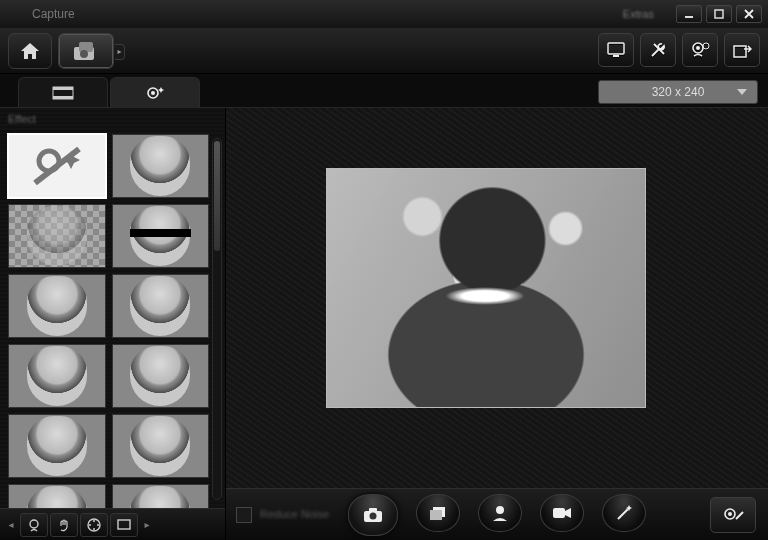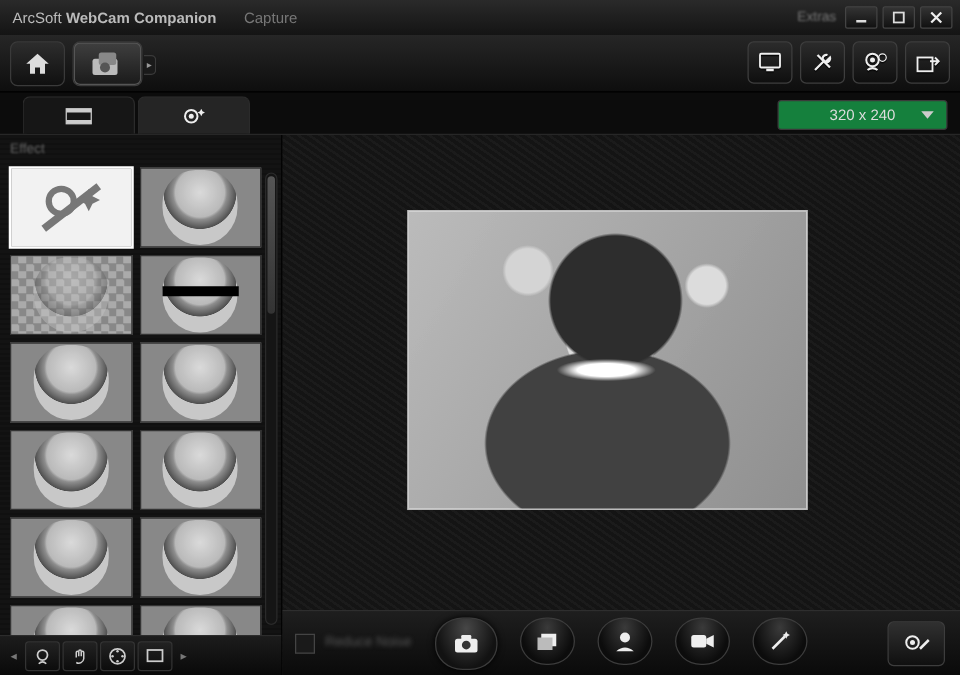--- a/index.html
+++ b/index.html
@@ -15,21 +15,21 @@
     height: 28px;
     background: linear-gradient(to bottom, #2a2a2a, #141414);
     display: flex; align-items: center;
     padding: 0 6px 0 10px;
     font-size: 12px;
     color: #888;
   }
   .titlebar .title-main { color: #bbb; filter: blur(.6px); }
   .titlebar .title-sub  { color: #777; margin-left: 22px; filter: blur(.6px);}
   .titlebar .spacer { flex: 1; }
-  .titlebar .opts { color:#777; font-size:11px; margin-right:3px; filter: blur(.8px);}
+  .titlebar .opts { color:#777; font-size:11px; margin-right:18px; filter: blur(.8px);}
   .winbtn {
     width: 26px; height: 18px;
     border: 1px solid #444;
     background: linear-gradient(to bottom,#333,#111);
     margin-left: 4px;
     display:flex; align-items:center; justify-content:center;
     color:#ddd; font-weight:bold; font-size:12px;
     border-radius:2px;
   }
   .winbtn.close { font-size:13px; }
@@ -82,22 +82,22 @@
     width: 90px; height:30px;
     display:flex; align-items:center; justify-content:center;
     border:1px solid #2b2b2b; border-bottom:none;
     border-top-left-radius:6px; border-top-right-radius:6px;
     background:#161616;
     margin-right:2px;
   }
   .subtab.active { background:#252525; }
   .res-drop {
     position:absolute; right:10px; top:80px;
-    width:136px; height:24px;
-    background: #15803d;
+    width:160px; height:24px;
+    background: #737373;
     border:1px solid #3a3a3a;
     border-radius:3px;
     display:flex; align-items:center; justify-content:center;
     font-size:12px; color:#ddd;
   }
   .res-drop::after{
     content:""; position:absolute; right:10px;
     width:0;height:0;border-left:5px solid transparent;border-right:5px solid transparent;border-top:6px solid #ccc;
   }
   
@@ -220,24 +220,20 @@
     background:linear-gradient(to bottom,#303030,#101010);
     border:1px solid #3d3d3d;
     display:flex;align-items:center;justify-content:center;
   }
   svg{display:block}
 </style>
 </head>
 <body>
 
 <div class="titlebar">
-  <span class="title-main">
-    <span>ArcSoft</span>
-    <span style="font-weight:600">WebCam Companion</span>
-  </span>
   <span class="title-sub">Capture</span>
   <div class="spacer"></div>
   <span class="opts">Extras</span>
   <div class="winbtn">
     <svg width="10" height="10">
         <rect x="1" y="7" width="8" height="2" fill="#ddd"></rect>
       </svg>
   </div>
   <div class="winbtn">
     <svg width="10" height="10">

